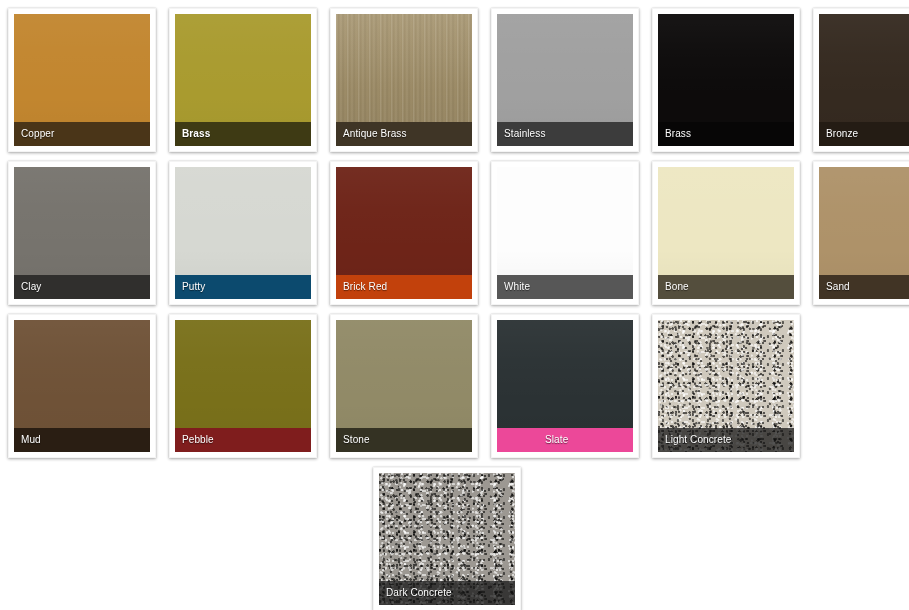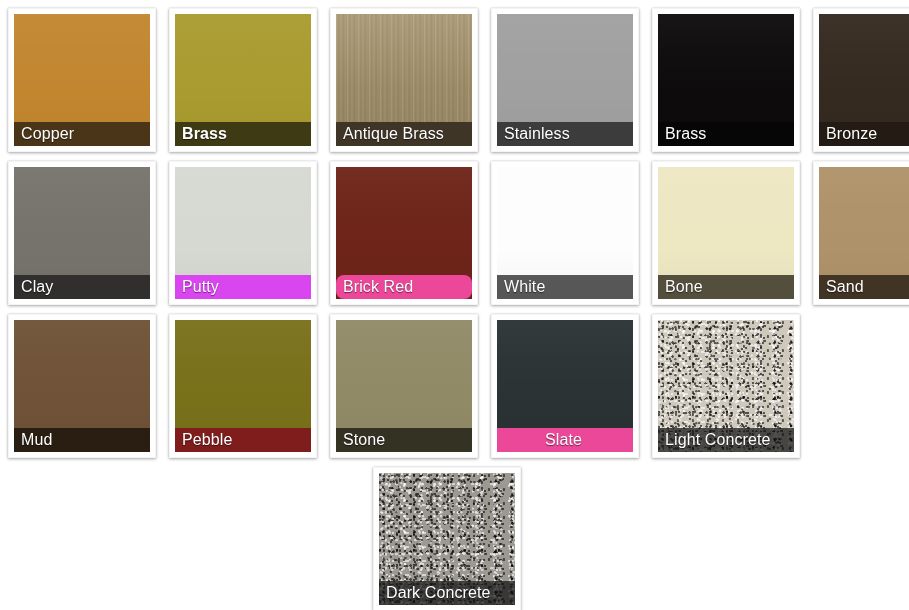--- a/index.html
+++ b/index.html
@@ -140,21 +140,21 @@
     padding-left: 7px;
     box-sizing: border-box;
   }
   .swatch-inner.concrete .swatch-label-bar {
     background-color: rgba(20,20,20,0.72) !important;
   }
 
   .swatch-label {
     color: #ffffff;
     font-family: "Liberation Sans", sans-serif;
-    font-size: 16px;
+    font-size: 10px;
     line-height: 14px;
     letter-spacing: 0.1px;
     white-space: nowrap;
     text-shadow: 0 1px 1px rgba(0,0,0,0.55);
   }
 </style>
 </head>
 <body>
 
 <div id="palette-grid">
@@ -213,29 +213,29 @@
         <div class="swatch-inner" style="background-color: rgb(118, 115, 109);">
           <div class="swatch-color"></div>
           <div class="swatch-label-bar" style="background-color: rgb(48, 47, 45);">
             <span class="swatch-label">Clay</span>
           </div>
         </div>
       </div>
       <div class="swatch-tile">
         <div class="swatch-inner" style="background-color: rgb(214, 216, 210);">
           <div class="swatch-color"></div>
-          <div class="swatch-label-bar" style="background-color: #d946ef; text-align: center;">
+          <div class="swatch-label-bar" style="background-color: #0c4a6e; text-align: center;">
             <span class="swatch-label">Putty</span>
           </div>
         </div>
       </div>
       <div class="swatch-tile">
         <div class="swatch-inner" style="background-color: rgb(110, 36, 24);">
           <div class="swatch-color"></div>
-          <div class="swatch-label-bar" style="background-color: #ec4899; border-radius: 8px;">
+          <div class="swatch-label-bar" style="background-color: #c2410c;">
             <span class="swatch-label">Brick Red</span>
           </div>
         </div>
       </div>
       <div class="swatch-tile">
         <div class="swatch-inner" style="background-color: rgb(253, 253, 253);">
           <div class="swatch-color"></div>
           <div class="swatch-label-bar" style="background-color: rgb(87, 87, 87);">
             <span class="swatch-label">White</span>
           </div>

